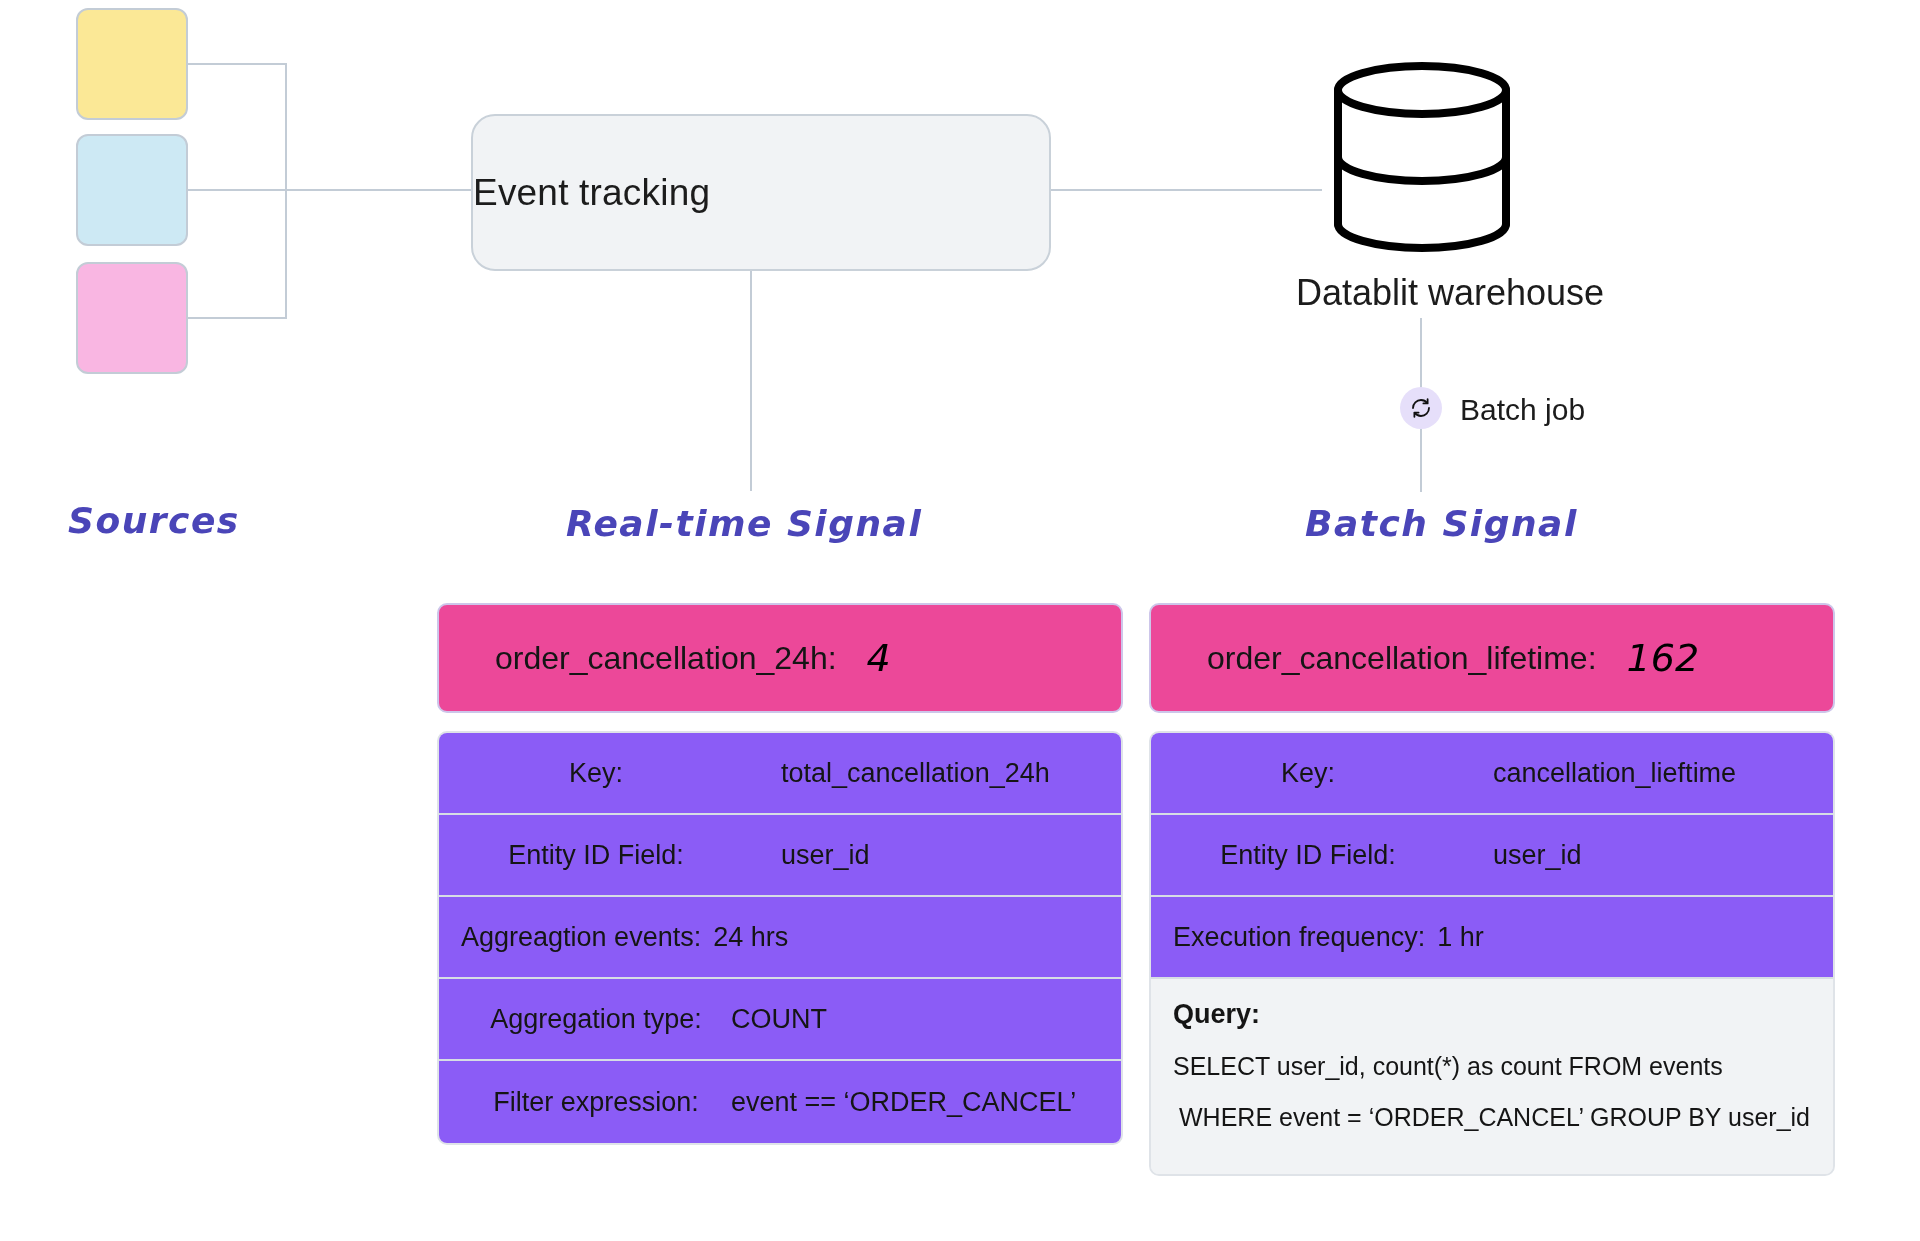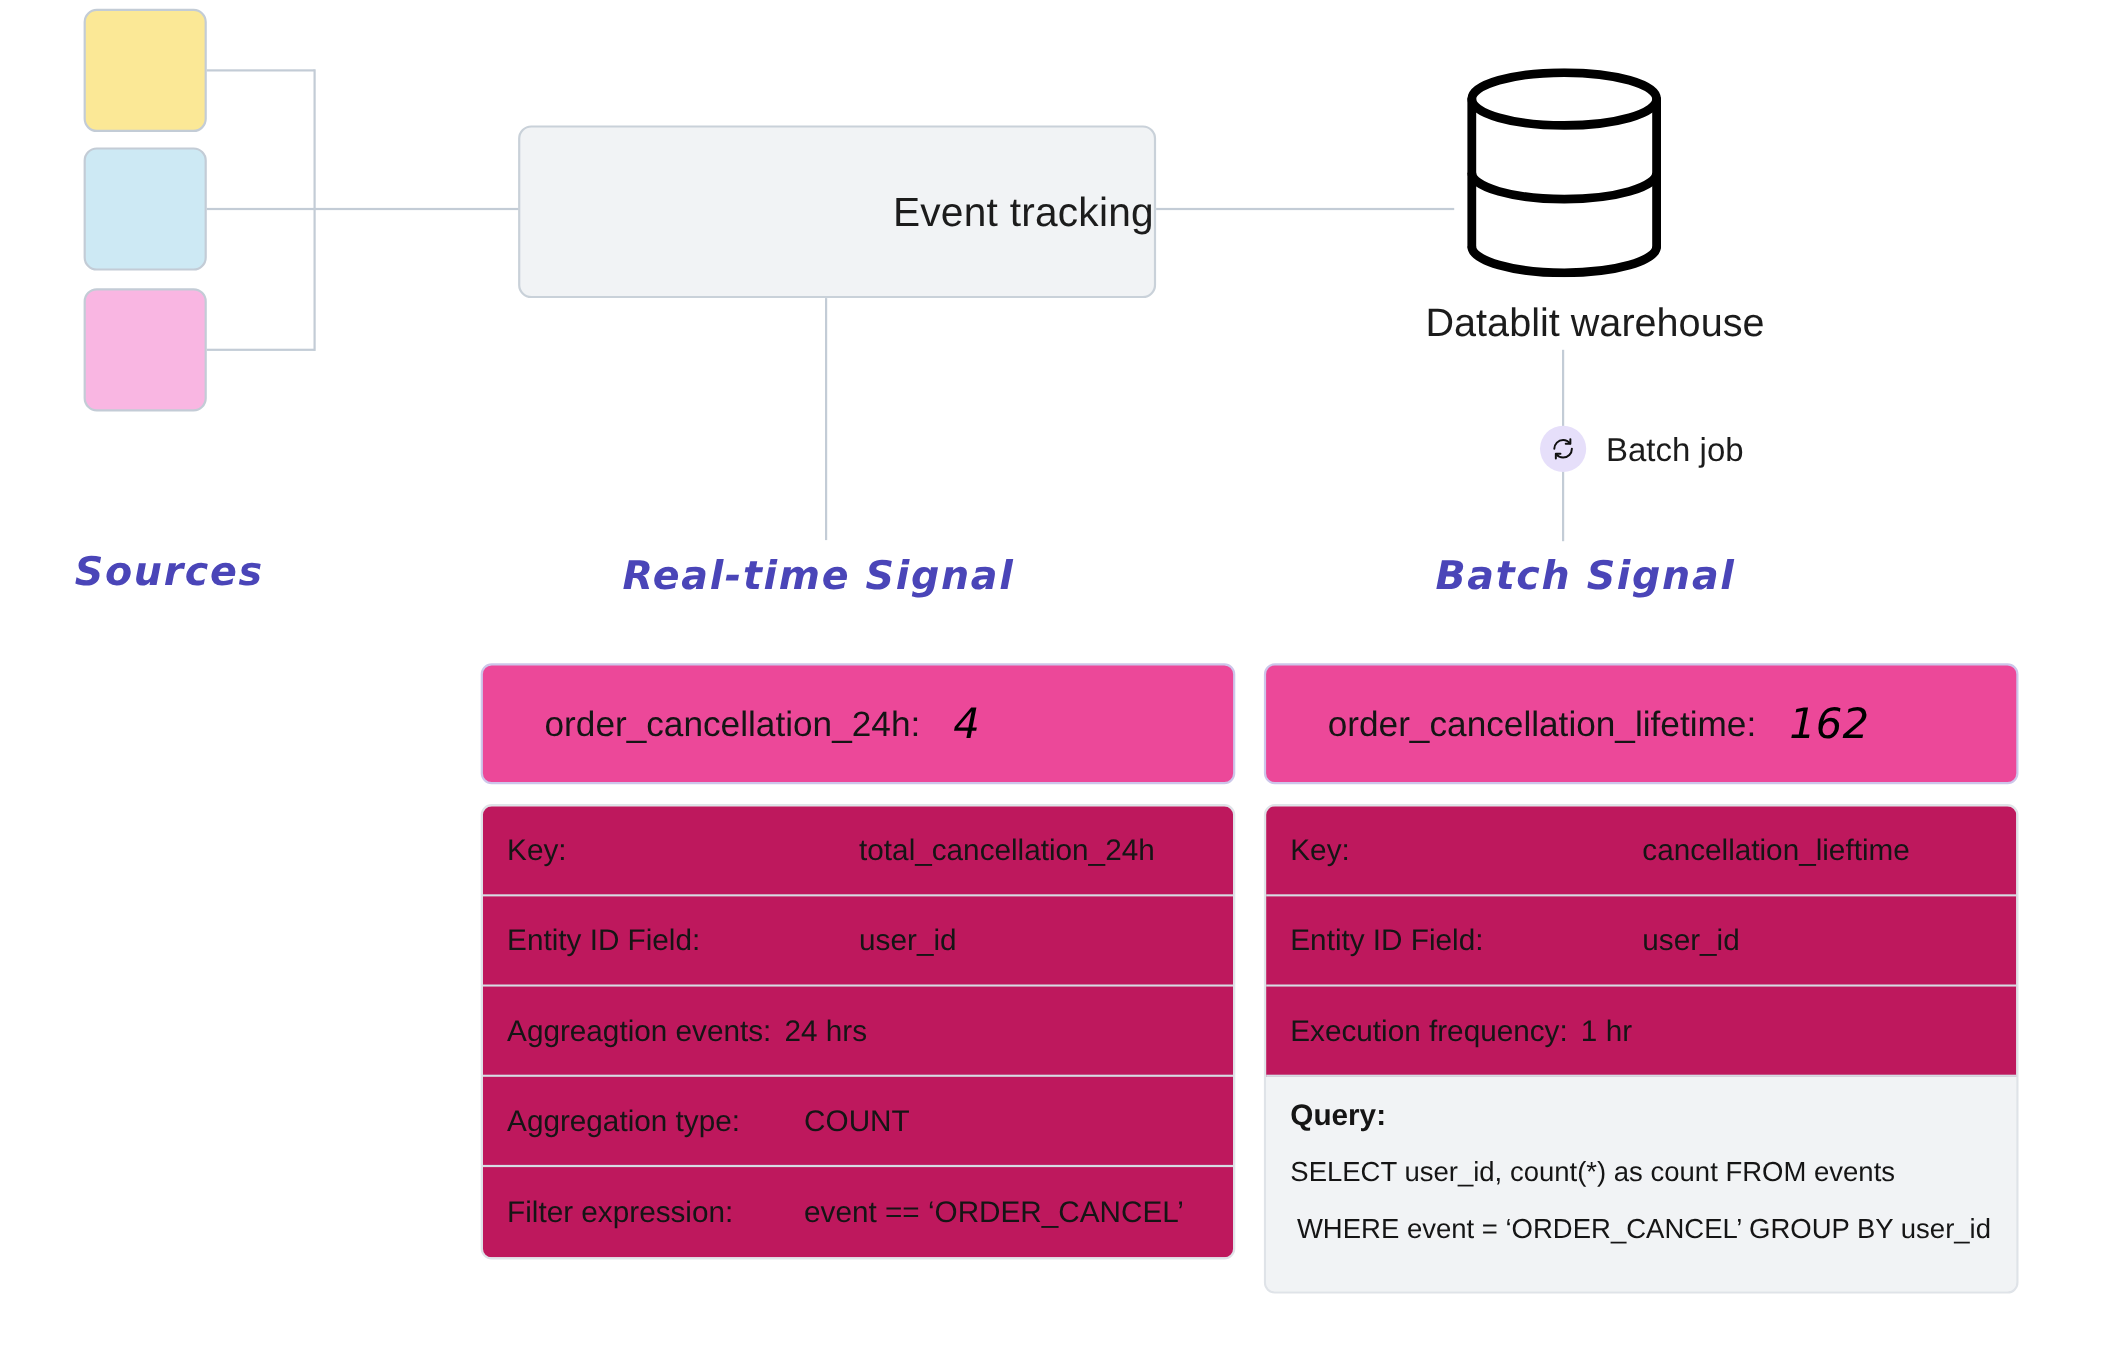--- a/index.html
+++ b/index.html
@@ -41,26 +41,26 @@
   .line-v { width: 2px; }
 
   
   #event-tracking-box {
     position: absolute;
     left: 471px;
     top: 114px;
     width: 580px;
     height: 157px;
     border: 2px solid #c9d1d9;
-    border-radius: 12px;
+    border-radius: 24px;
     background: #f1f3f5;
     box-sizing: border-box;
     display: flex;
     align-items: center;
-    justify-content: flex-end;
+    justify-content: flex-start;
   }
   #event-tracking-box .label {
     font-size: 37px;
     color: #1c1c1c;
     letter-spacing: .2px;
   }
 
   
   #warehouse-group {
     position: absolute;
@@ -158,21 +158,22 @@
     box-sizing: border-box;
     overflow: hidden;
   }
   .card-row {
     display: flex;
     align-items: center;
     height: 82px;
     padding-left: 22px;
     border-bottom: 2px solid #d6dde4;
     box-sizing: border-box;
-    background: #be185d;
+    background: #8b5cf6;
+    text-align: center;
   }
   .card-row:last-child { border-bottom: none; }
 
   .card-row .row-label {
     font-size: 27px;
     color: #151515;
     white-space: nowrap;
   }
   .card-row .row-value {
     font-size: 27px;

